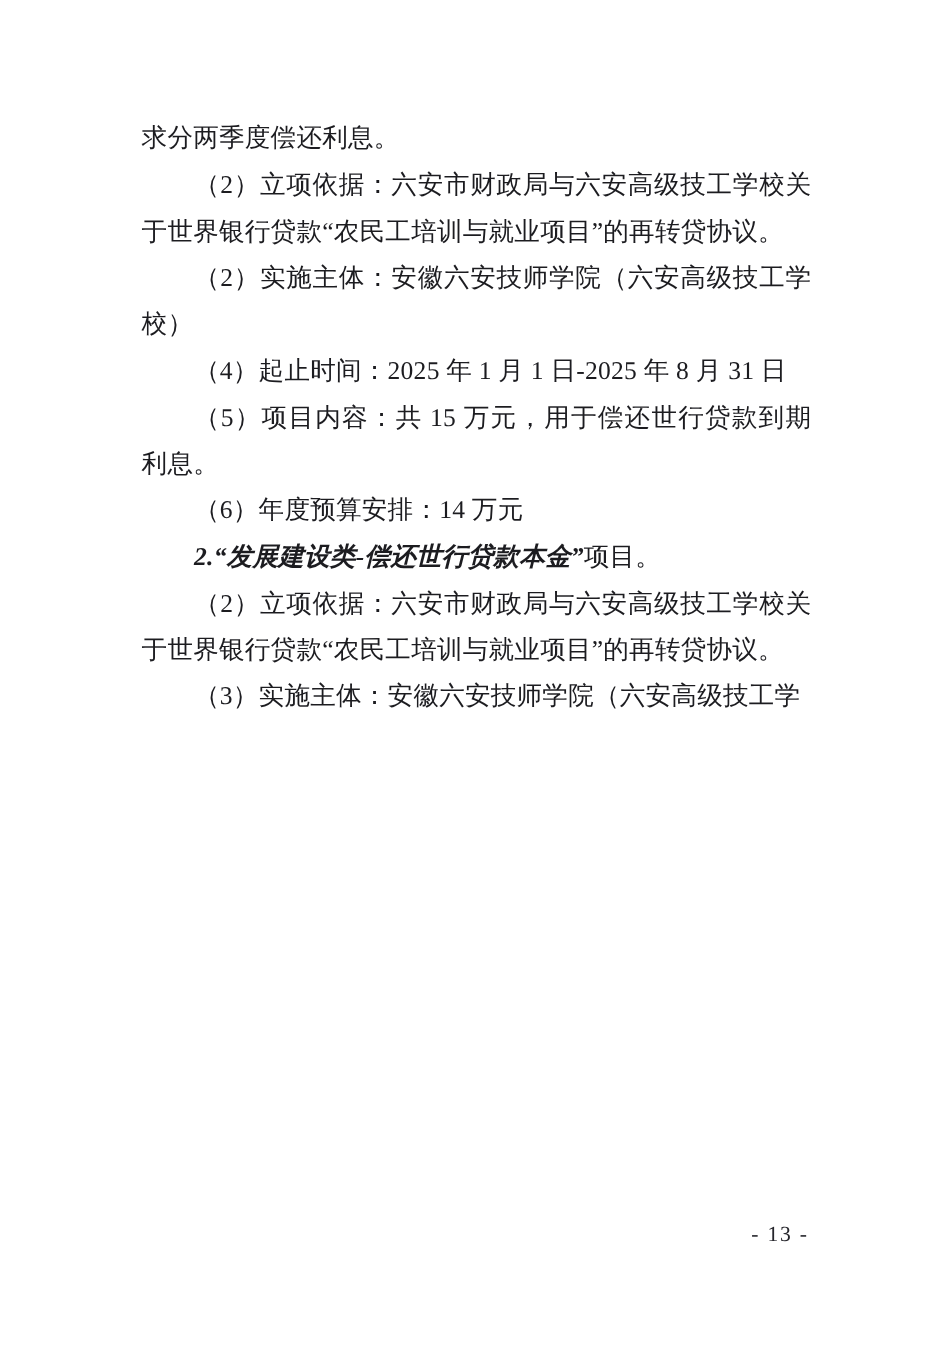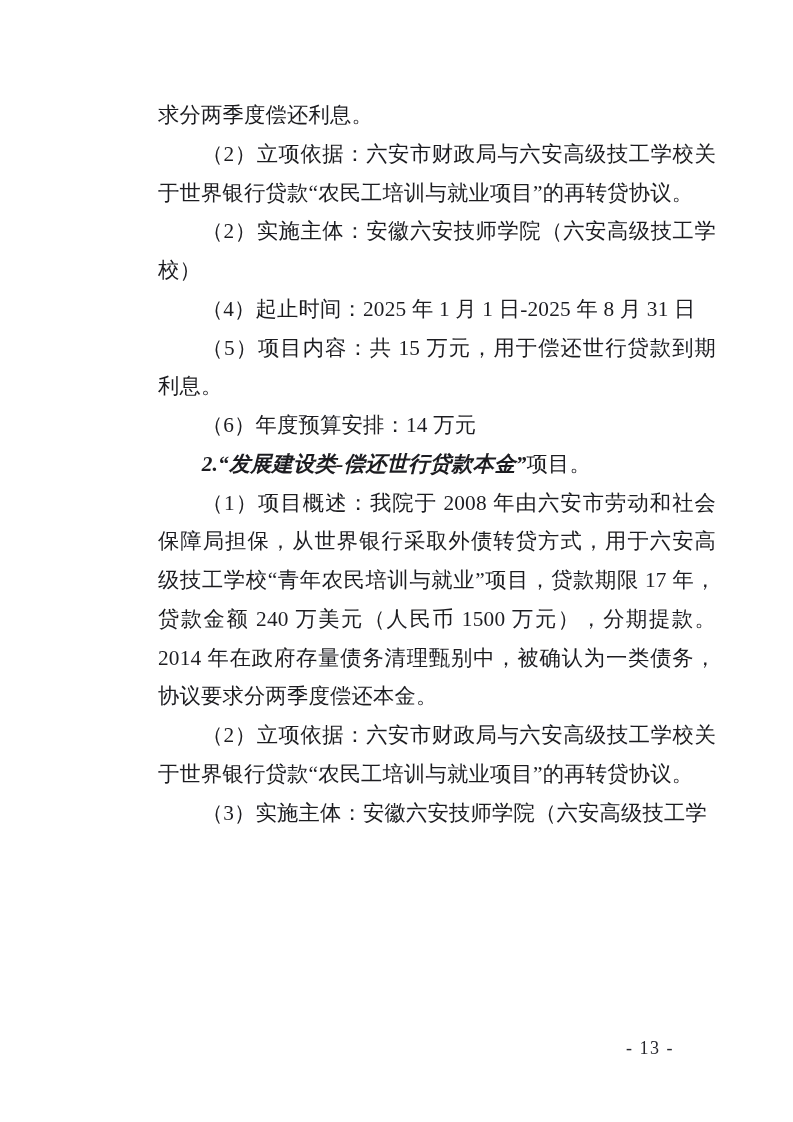--- a/index.html
+++ b/index.html
@@ -19,42 +19,40 @@
   .text-block {
     position: absolute;
     left: 118px;
     top: 96px;
     width: 558px;
     font-size: 21.3px;
     line-height: 38.75px;
     text-align: justify;
     text-justify: inter-ideograph;
     letter-spacing: 0.2px;
-    margin-left: 40px;
   }
   .para {
     margin: 0;
     padding: 0;
   }
   .para.indent {
     text-indent: 2.05em;
   }
   .para strong {
     font-weight: bold;
     font-style: italic;
   }
   .page-number {
     position: absolute;
     top: 1016px;
     right: 119px;
     font-size: 18px;
     line-height: 24px;
     letter-spacing: 1.5px;
     color: #26262c;
-    margin-top: 20px;
   }
 </style>
 </head>
 <body>
 
 <div class="page">
 
   <div class="text-block">
 
     <p class="para">求分两季度偿还利息。</p>
@@ -65,21 +63,20 @@
 
     <p class="para indent">（4）起止时间：2025 年 1 月 1 日-2025 年 8 月 31 日</p>
 
     <p class="para indent">（5）项目内容：共 15 万元，用于偿还世行贷款到期利息。</p>
 
     <p class="para indent">（6）年度预算安排：14 万元</p>
 
 
     <p class="para indent"><strong>2.“发展建设类-偿还世行贷款本金”</strong><span>项目。</span></p>
 
-    <p class="para indent">（1）项目概述：我院于 2008 年由六安市劳动和社会保障局担保，从世界银行采取外债转贷方式，用于六安高级技工学校“青年农民培训与就业”项目，贷款期限 17 年，贷款金额 240 万美元（人民币 1500 万元），分期提款。2014 年在政府存量债务清理甄别中，被确认为一类债务，协议要求分两季度偿还本金。</p>
 
     <p class="para indent">（2）立项依据：六安市财政局与六安高级技工学校关于世界银行贷款“农民工培训与就业项目”的再转贷协议。</p>
 
     <p class="para indent">（3）实施主体：安徽六安技师学院（六安高级技工学</p>
 
   </div>
 
   <div class="page-number">- 13 -</div>
 
 </div>

